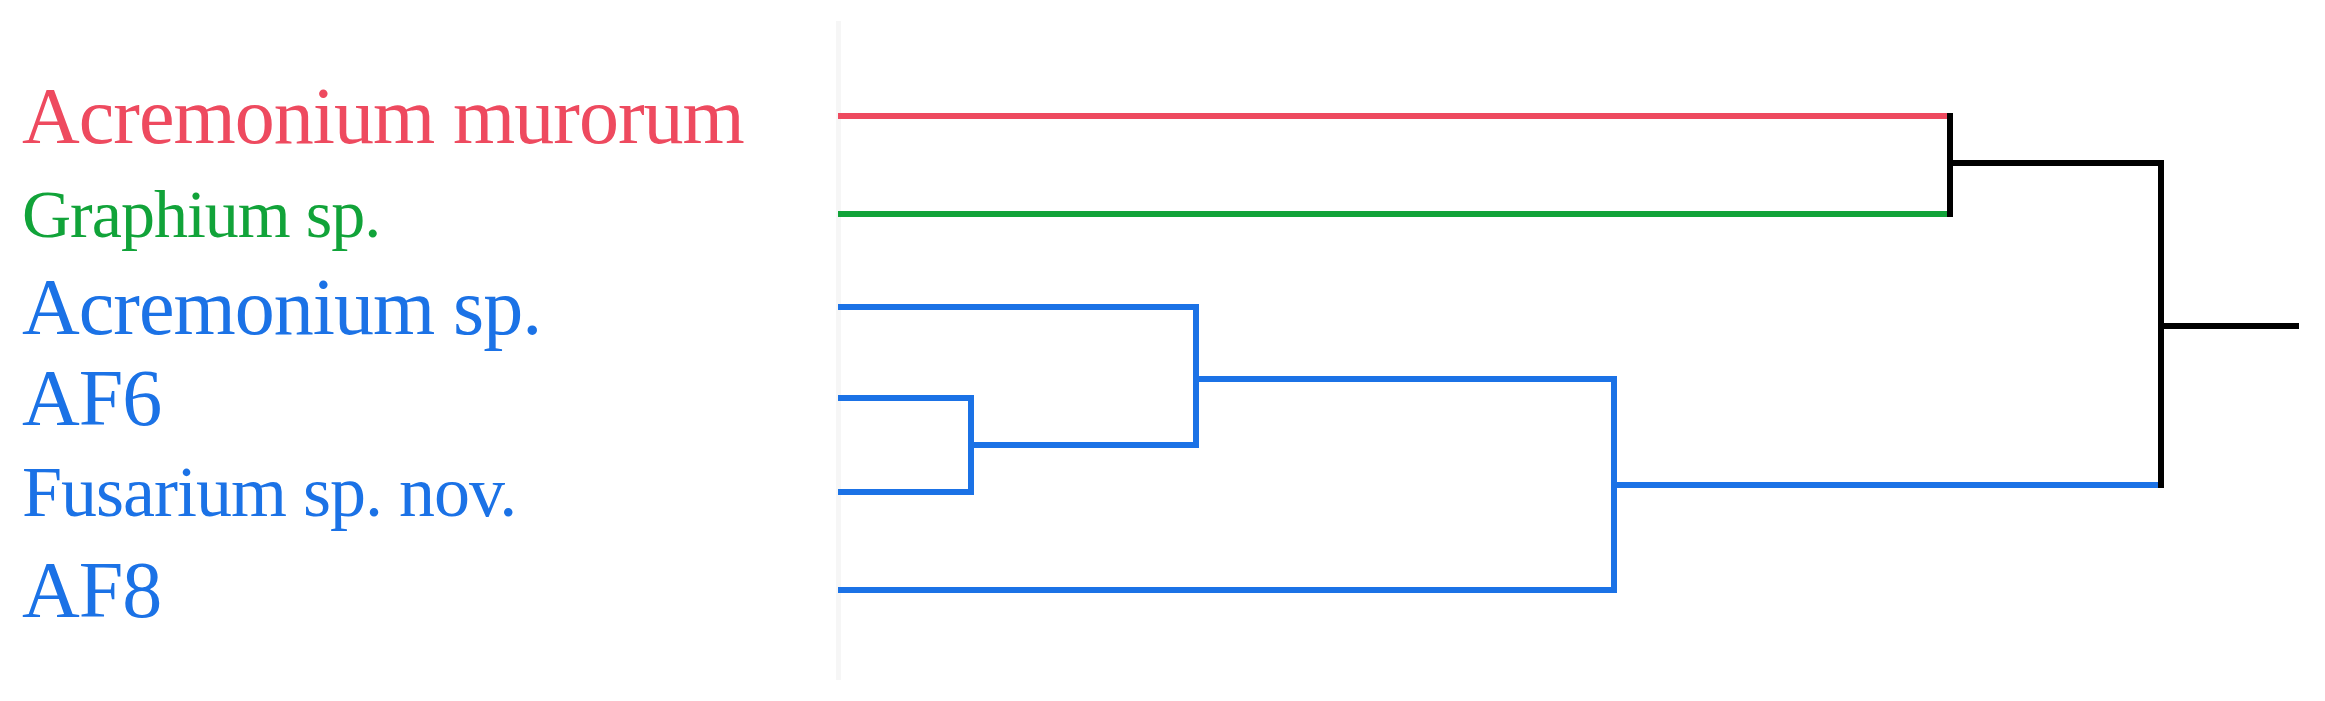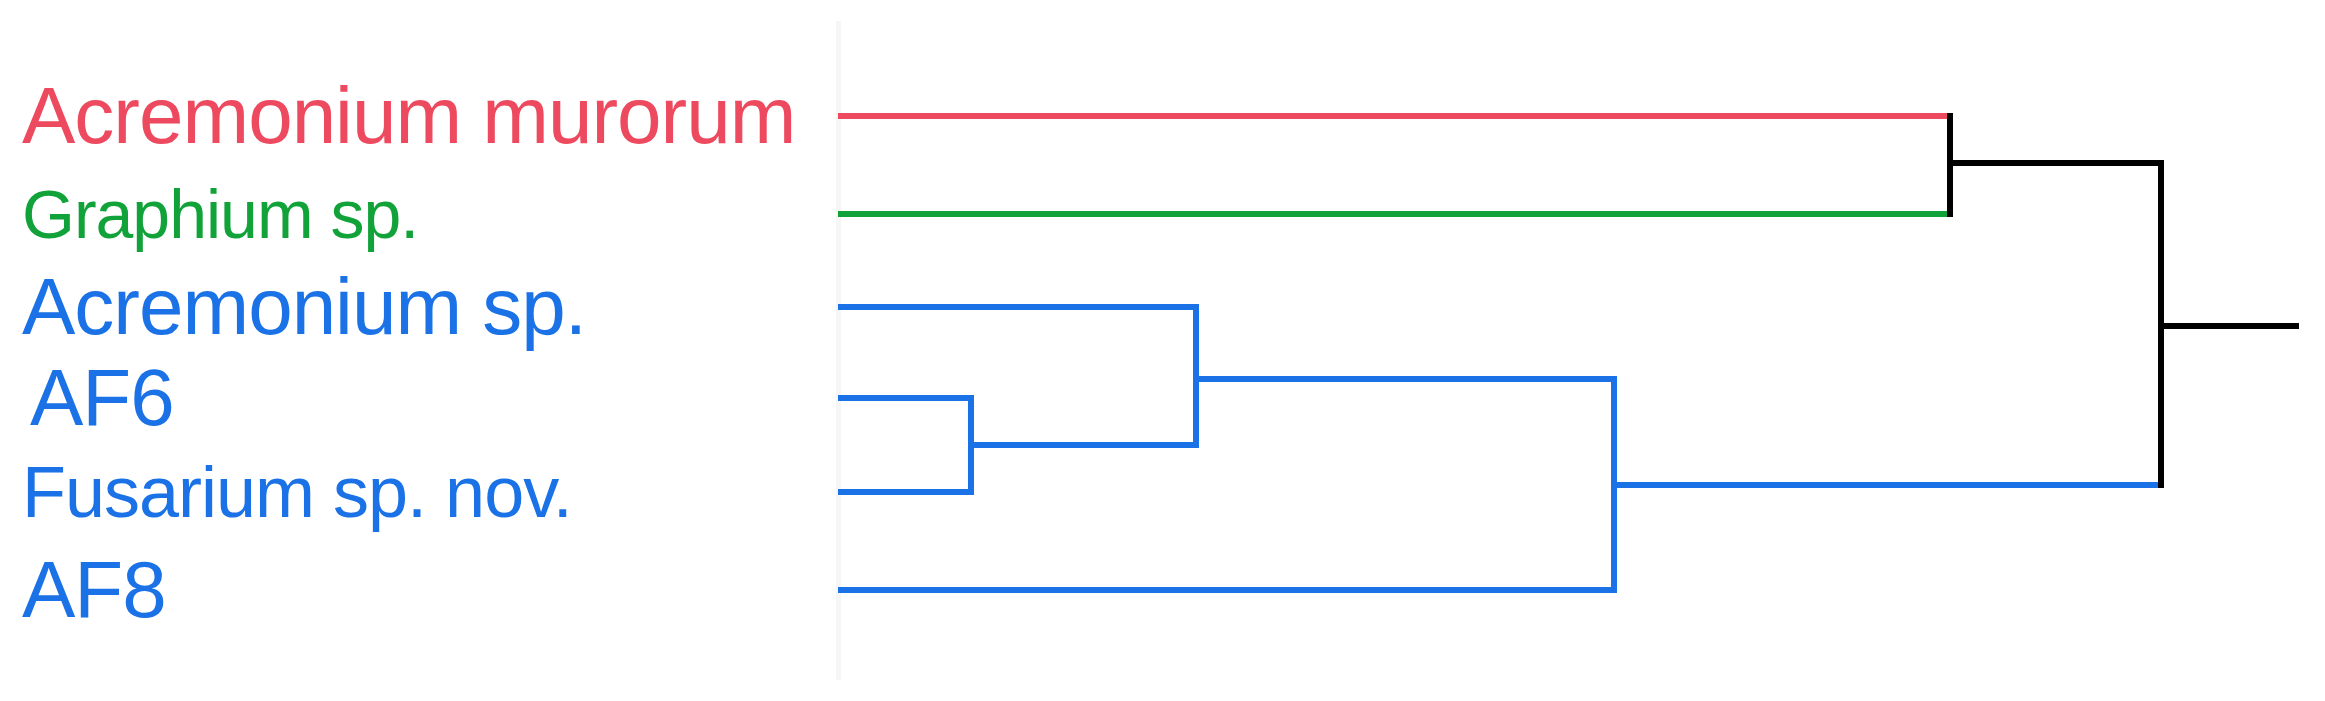--- a/index.html
+++ b/index.html
@@ -2,21 +2,21 @@
 <html><head>
 <meta charset="utf-8">
 <style>
   html, body { margin: 0; padding: 0; background: #ffffff; }
   .canvas {
     position: relative;
     width: 2325px;
     height: 689px;
     background: #ffffff;
     overflow: hidden;
-    font-family: Liberation Sans, sans-serif;
+    font-family: Liberation Serif, serif;
   }
   .seg { position: absolute; }
   .leaf-label {
     position: absolute;
     white-space: nowrap;
     font-size: 80px;
     line-height: 100px;
     height: 100px;
     letter-spacing: -1px;
   }
@@ -42,17 +42,17 @@
       <div class="seg" style="left: 1611px; top: 482px; width: 553px; height: 6px; background: rgb(27, 114, 230);"></div>
       <div class="seg" style="left: 1947px; top: 113px; width: 6px; height: 104px; background: rgb(0, 0, 0);"></div>
       <div class="seg" style="left: 1947px; top: 160px; width: 217px; height: 6px; background: rgb(0, 0, 0);"></div>
       <div class="seg" style="left: 2158px; top: 160px; width: 6px; height: 328px; background: rgb(0, 0, 0);"></div>
       <div class="seg" style="left: 2158px; top: 323px; width: 141px; height: 6px; background: rgb(0, 0, 0);"></div>
     </div>
   <div id="labelLayer">
       <div class="leaf-label" style="left: 22px; top: 66px; color: rgb(238, 74, 95); font-size: 80px;">Acremonium murorum</div>
       <div class="leaf-label" style="left: 22px; top: 164px; color: rgb(17, 163, 57); font-size: 68px;">Graphium sp.</div>
       <div class="leaf-label" style="left: 22px; top: 257px; color: rgb(27, 114, 230); font-size: 80px; text-align: center;">Acremonium sp.</div>
-      <div class="leaf-label" style="left: 22px; top: 348px; color: rgb(27, 114, 230); font-size: 80px; margin-left: 8px;">AF6</div>
+      <div class="leaf-label" style="left: 22px; top: 348px; color: rgb(27, 114, 230); font-size: 80px;">AF6</div>
       <div class="leaf-label" style="left: 22px; top: 442px; color: rgb(27, 114, 230); font-size: 72px;">Fusarium sp. nov.</div>
       <div class="leaf-label" style="left: 22px; top: 540px; color: rgb(27, 114, 230); font-size: 80px;">AF8</div>
     </div>
 </div>
 
 </body></html>

